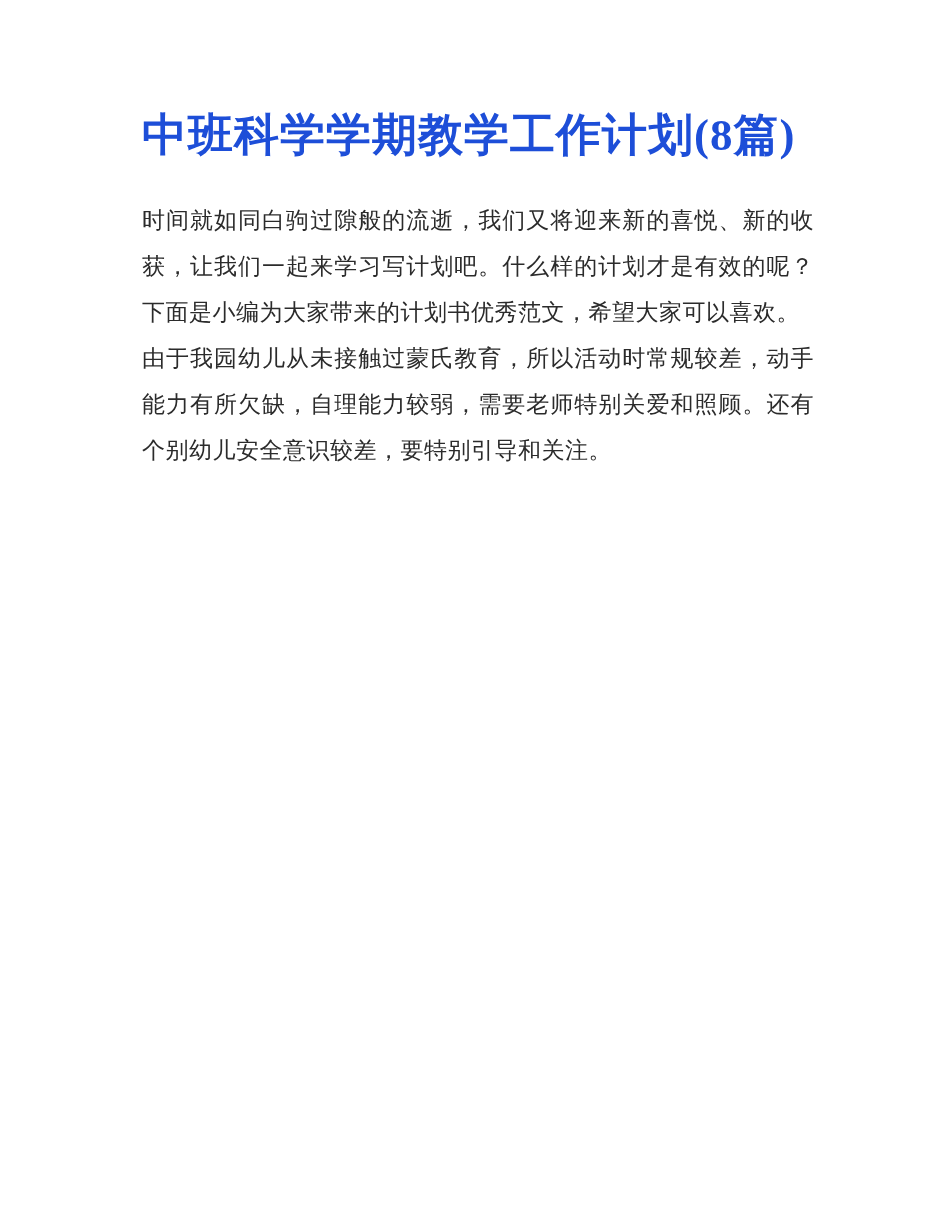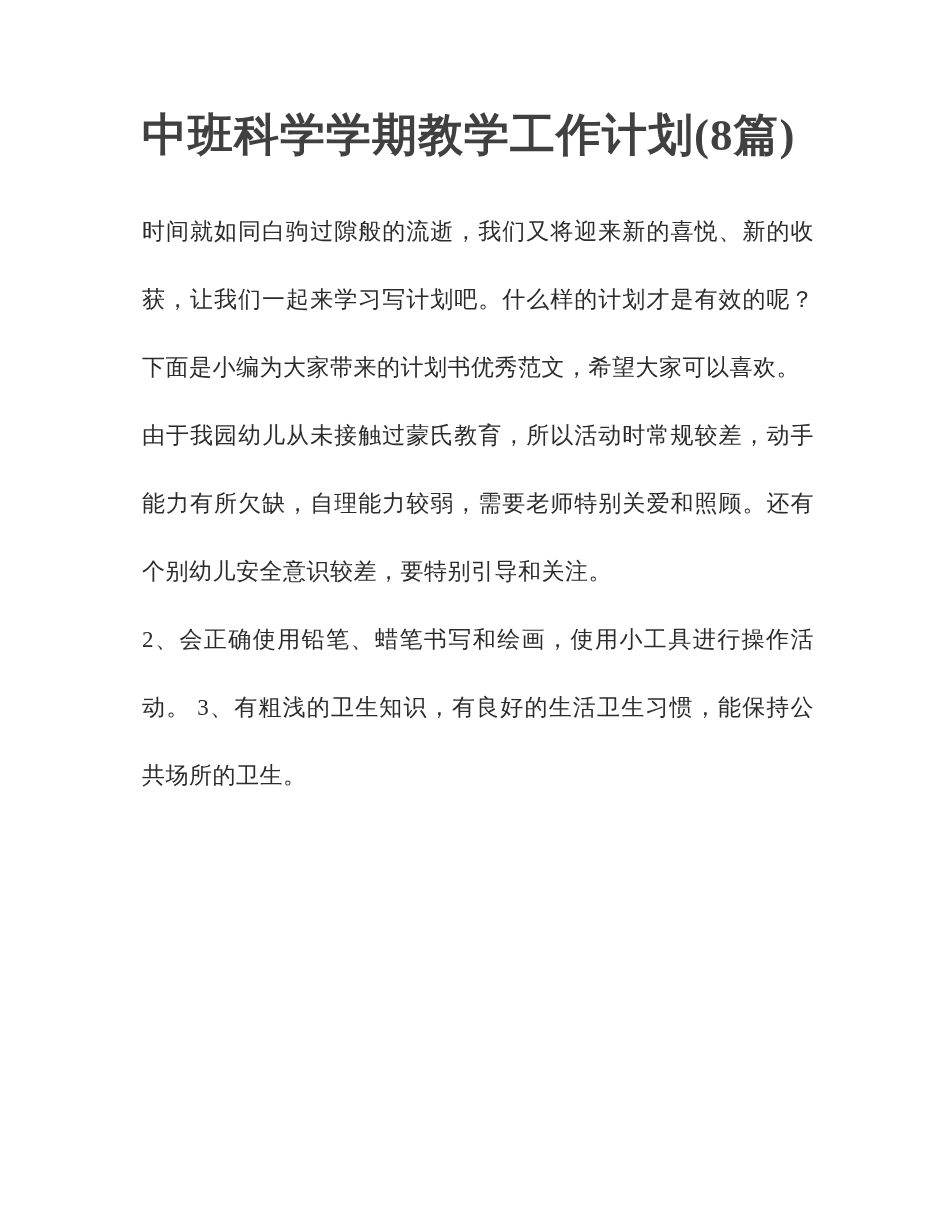--- a/index.html
+++ b/index.html
@@ -20,27 +20,27 @@
       font-family: "Liberation Serif", "DejaVu Serif", serif;
       color: #262626;
     }
 
     .doc-title {
       margin: 0 0 24px 0;
       font-size: 45px;
       font-weight: 700;
       line-height: 78px;
       letter-spacing: 1px;
-      color: #404040;
+      color: #1d4ed8;
       text-align: left;
     }
 
     .doc-body {
       font-size: 23px;
-      line-height: 68px;
+      line-height: 46px;
     }
 
     .doc-paragraph {
       margin: 0;
       text-align: justify;
       text-justify: inter-ideograph;
       letter-spacing: 0.5px;
       color: #2b2b2b;
     }
   </style>
@@ -51,15 +51,14 @@
   <h1 class="doc-title">中班科学学期教学工作计划(8篇)</h1>
 
   <div class="doc-body">
     <p class="doc-paragraph">时间就如同白驹过隙般的流逝，我们又将迎来新的喜悦、新的收获，让我们一起来学习写计划吧。什么样的计划才是有效的呢？下面是小编为大家带来的计划书优秀范文，希望大家可以喜欢。</p>
 
 
     <p class="doc-paragraph">由于我园幼儿从未接触过蒙氏教育，所以活动时常规较差，动手能力有所欠缺，自理能力较弱，需要老师特别关爱和照顾。还有个别幼儿安全意识较差，要特别引导和关注。</p>
 
 
 
-    <p class="doc-paragraph">2、会正确使用铅笔、蜡笔书写和绘画，使用小工具进行操作活动。 3、有粗浅的卫生知识，有良好的生活卫生习惯，能保持公共场所的卫生。</p>
   </div>
 </div>
 
 </body></html>

